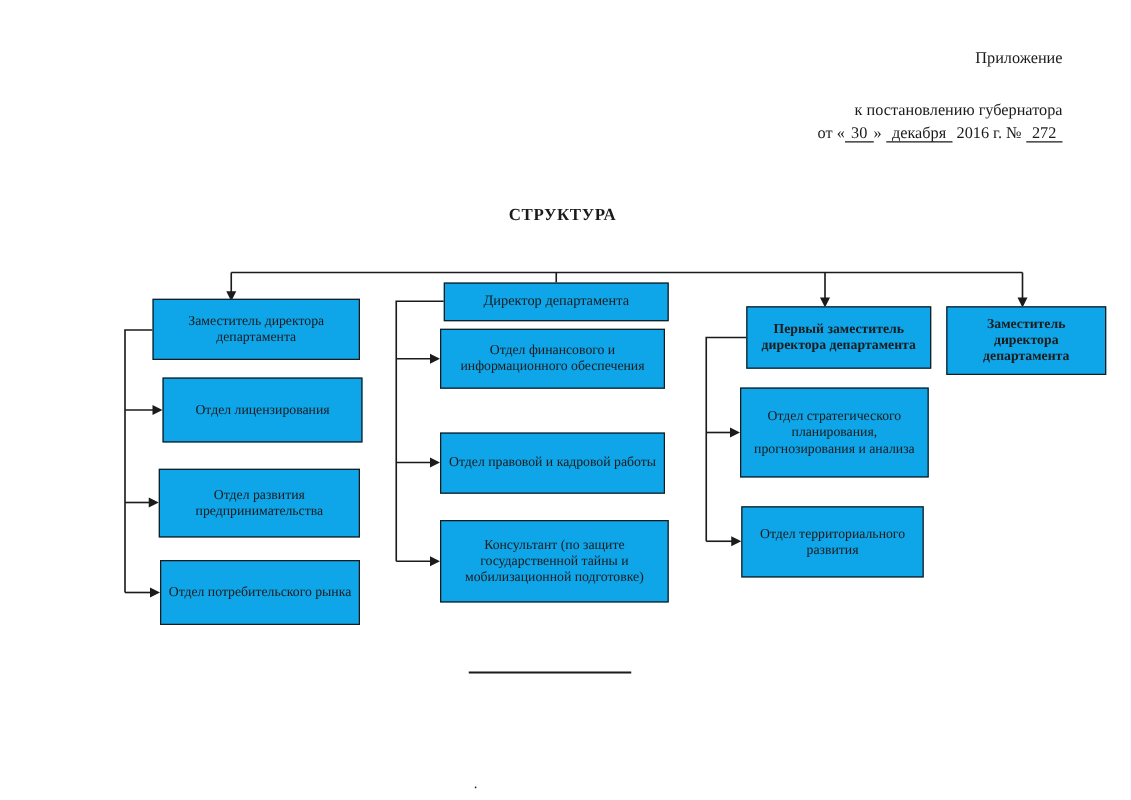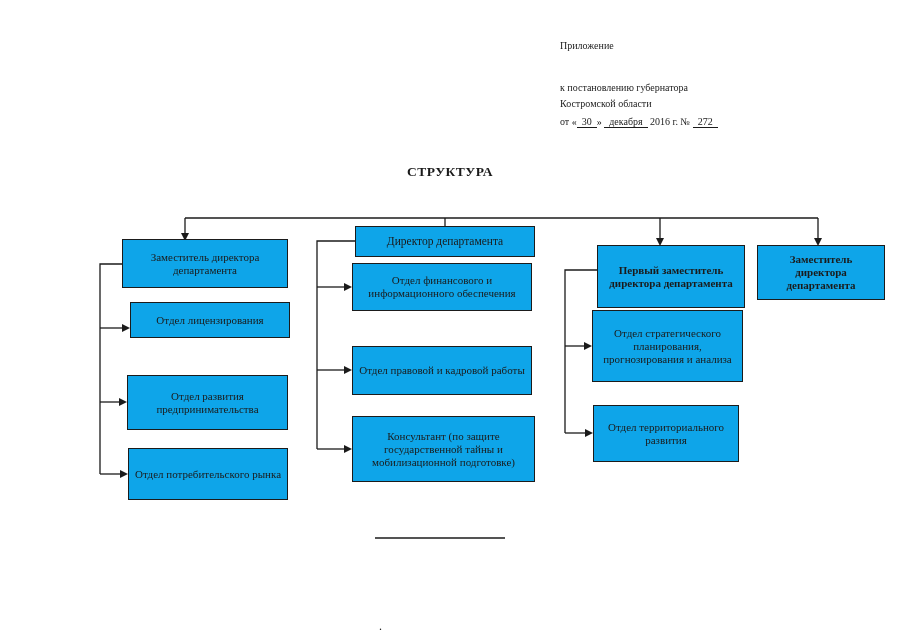--- a/index.html
+++ b/index.html
@@ -7,22 +7,22 @@
     width:905px;height:640px;
     background:#ffffff;
     font-family:"Liberation Serif","DejaVu Serif",serif;
     color:#1b1b1b;
     position:relative;
     overflow:hidden;
   }
   .abs{position:absolute;}
   .hdr{
     left:560px;width:290px;
-    text-align:left;
-    font-size:10px;
+    text-align:right;
+    font-size:13px;
     line-height:16px;
   }
   .u{
     border-bottom:1.2px solid #1b1b1b;
     font-weight:normal;
     padding:0 5px;
   }
   .title-wrap{
     left:100px;width:700px;
     text-align:center;
@@ -54,21 +54,20 @@
     line-height:12px;
   }
 </style>
 </head>
 <body>
 
 <div class="abs hdr" style="top:38px">Приложение</div>
 
 <div class="abs hdr" style="top:80px">
   <div>к постановлению губернатора</div>
-  <div>Костромской области</div>
   <div style="margin-top:2px;white-space:nowrap;">
     <span>от «</span><span class="u">30</span><span>»</span>
     <span class="u">декабря</span>
     <span>2016 г. №</span>
     <span class="u">272</span>
   </div>
 </div>
 
 <div class="abs title-wrap" style="top:162px">
   <div class="title-main">СТРУКТУРА</div>
@@ -116,33 +115,33 @@
     <path d="M593,433 l-8,-4 l0,8 z"></path>
   </g>
 
   <line x1="375" y1="538" x2="505" y2="538" stroke="#1b1b1b" stroke-width="1.6"></line>
 </svg>
 
 <div class="box" style="left:355px;top:226px;width:180px;height:31px;font-size:11.5px">Директор департамента</div>
 
 <div class="box" style="left:122px;top:239px;width:166px;height:49px">Заместитель директора департамента</div>
 
-<div class="box" style="left:130px;top:302px;width:160px;height:36px">Отдел лицензирования</div>
+<div class="box" style="left:130px;top:302px;width:160px;height:52px">Отдел лицензирования</div>
 
 <div class="box" style="left:127px;top:375px;width:161px;height:55px">Отдел развития предпринимательства</div>
 
 <div class="box" style="left:128px;top:448px;width:160px;height:52px">Отдел потребительского рынка</div>
 
 <div class="box" style="left:352px;top:263px;width:180px;height:48px">Отдел финансового и информационного обеспечения</div>
 
 <div class="box" style="left:352px;top:346px;width:180px;height:49px">Отдел правовой и кадровой работы</div>
 
 <div class="box" style="left:352px;top:416px;width:183px;height:66px">Консультант (по защите государственной тайны и мобилизационной подготовке)</div>
 
-<div class="box bold" style="left:597px;top:245px;width:148px;height:63px">Первый заместитель директора департамента</div>
+<div class="box bold" style="left:597px;top:245px;width:148px;height:50px">Первый заместитель директора департамента</div>
 
 <div class="box" style="left:592px;top:310px;width:151px;height:72px">Отдел стратегического планирования, прогнозирования и анализа</div>
 
 <div class="box" style="left:593px;top:405px;width:146px;height:57px">Отдел территориального развития</div>
 
 <div class="box bold" style="left:757px;top:245px;width:128px;height:55px">Заместитель директора департамента</div>
 
 <div class="abs stray" style="left:379px;top:620px">.</div>
 
 </body></html>

